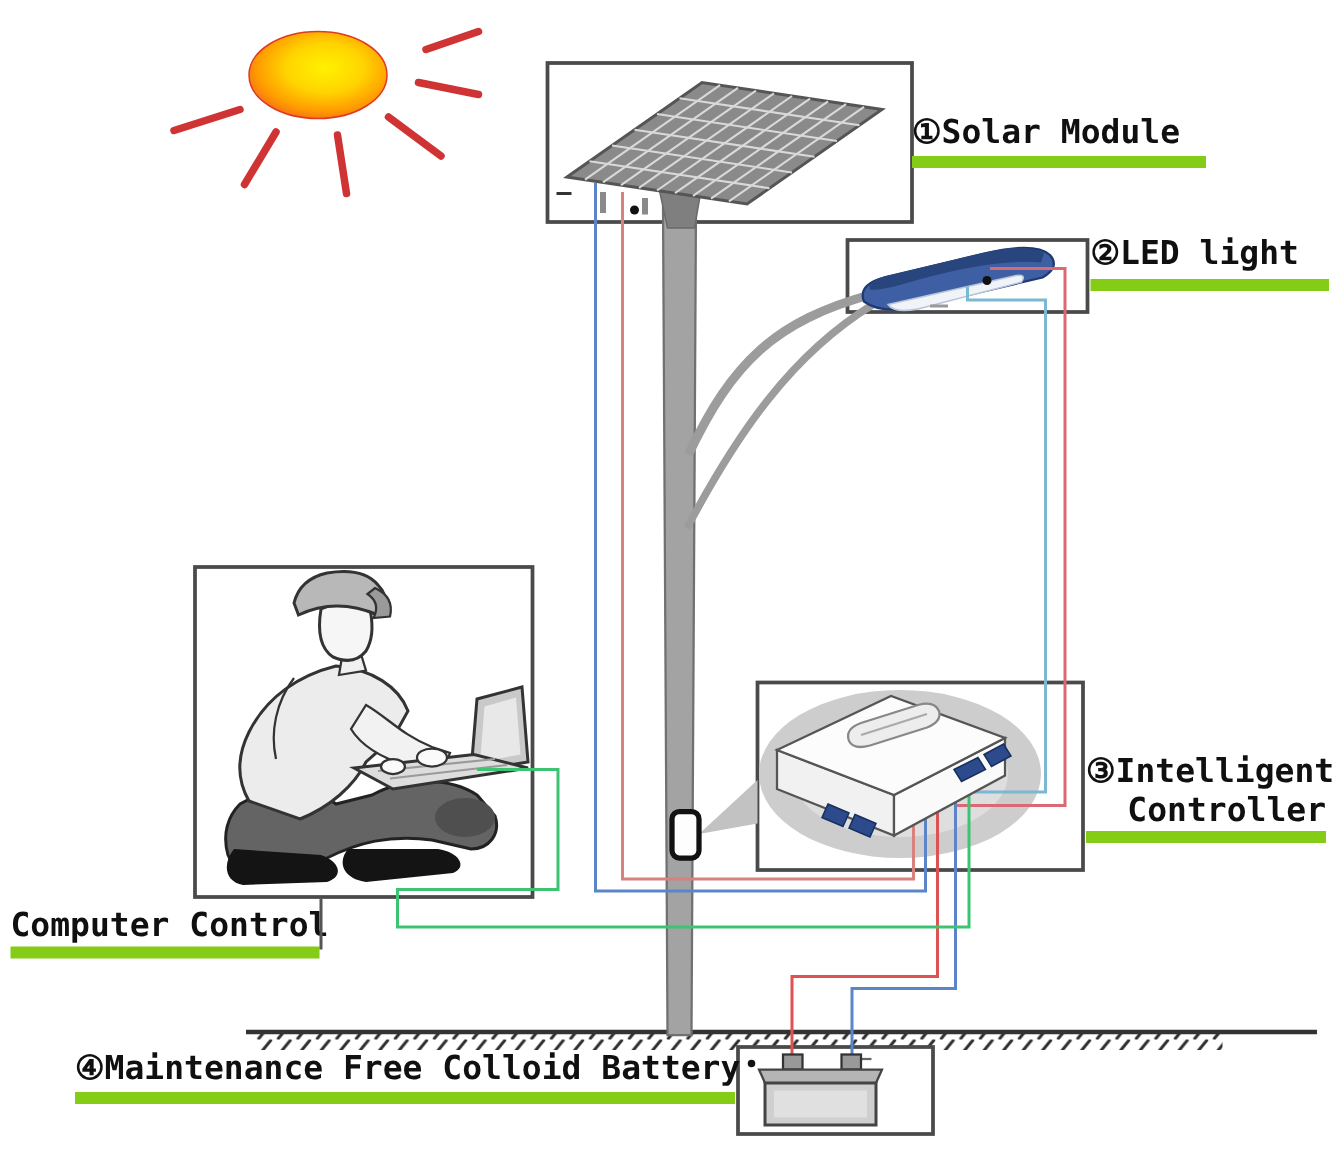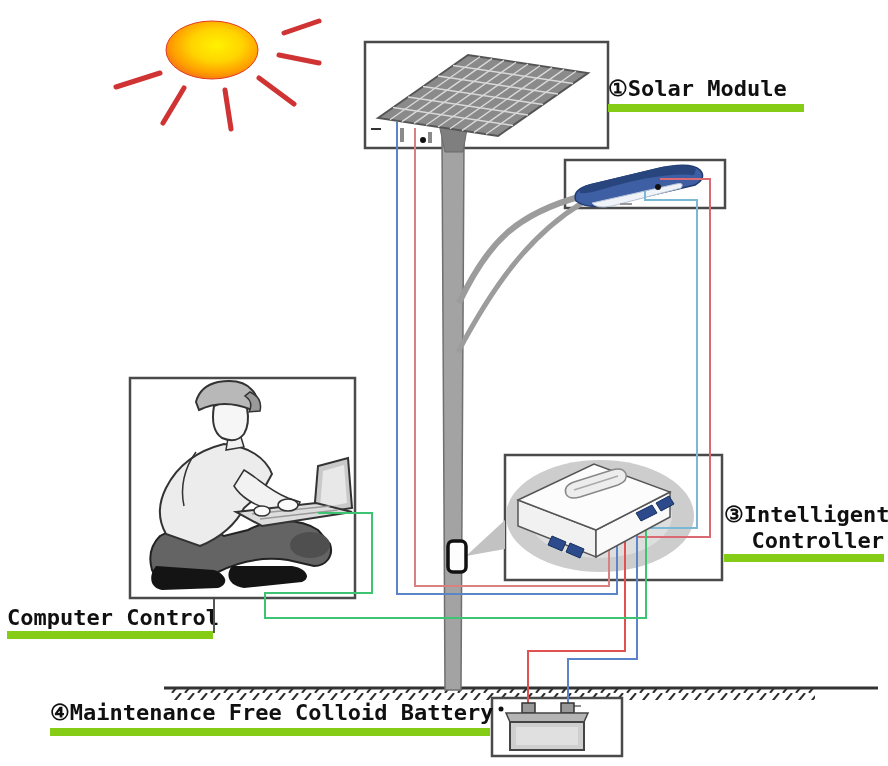--- a/index.html
+++ b/index.html
@@ -150,20 +150,21 @@
       <path d="M259,78 L294,104" stroke="#cf3333"></path>
       <path d="M225,90 L231,129" stroke="#cf3333"></path>
       <path d="M184,88 L163,123" stroke="#cf3333"></path>
       <path d="M160,73 L116,87" stroke="#cf3333"></path>
     </g>
   </g>
 </svg>
 
   <div class="label" style="left:608px;top:76px;width:196px;height:28px;">①Solar Module</div>
 
+  <div class="label" style="left:727px;top:156px;width:159px;height:30px;line-height:28px;">②LED light</div>
 
   <div class="label" style="left:724px;top:502px;width:160px;height:52px;text-align:right;">
     <span>③Intelligent</span>
     <span class="line2">Controller</span>
   </div>
 
   <div class="label" style="left:7px;top:606px;width:206px;height:25px;line-height:24px;">Computer Control</div>
 
   <div class="label" style="left:50px;top:700px;width:440px;height:28px;">④Maintenance Free Colloid Battery</div>
   <div class="vline" style="left:213px;top:599px;height:34px;"></div>

